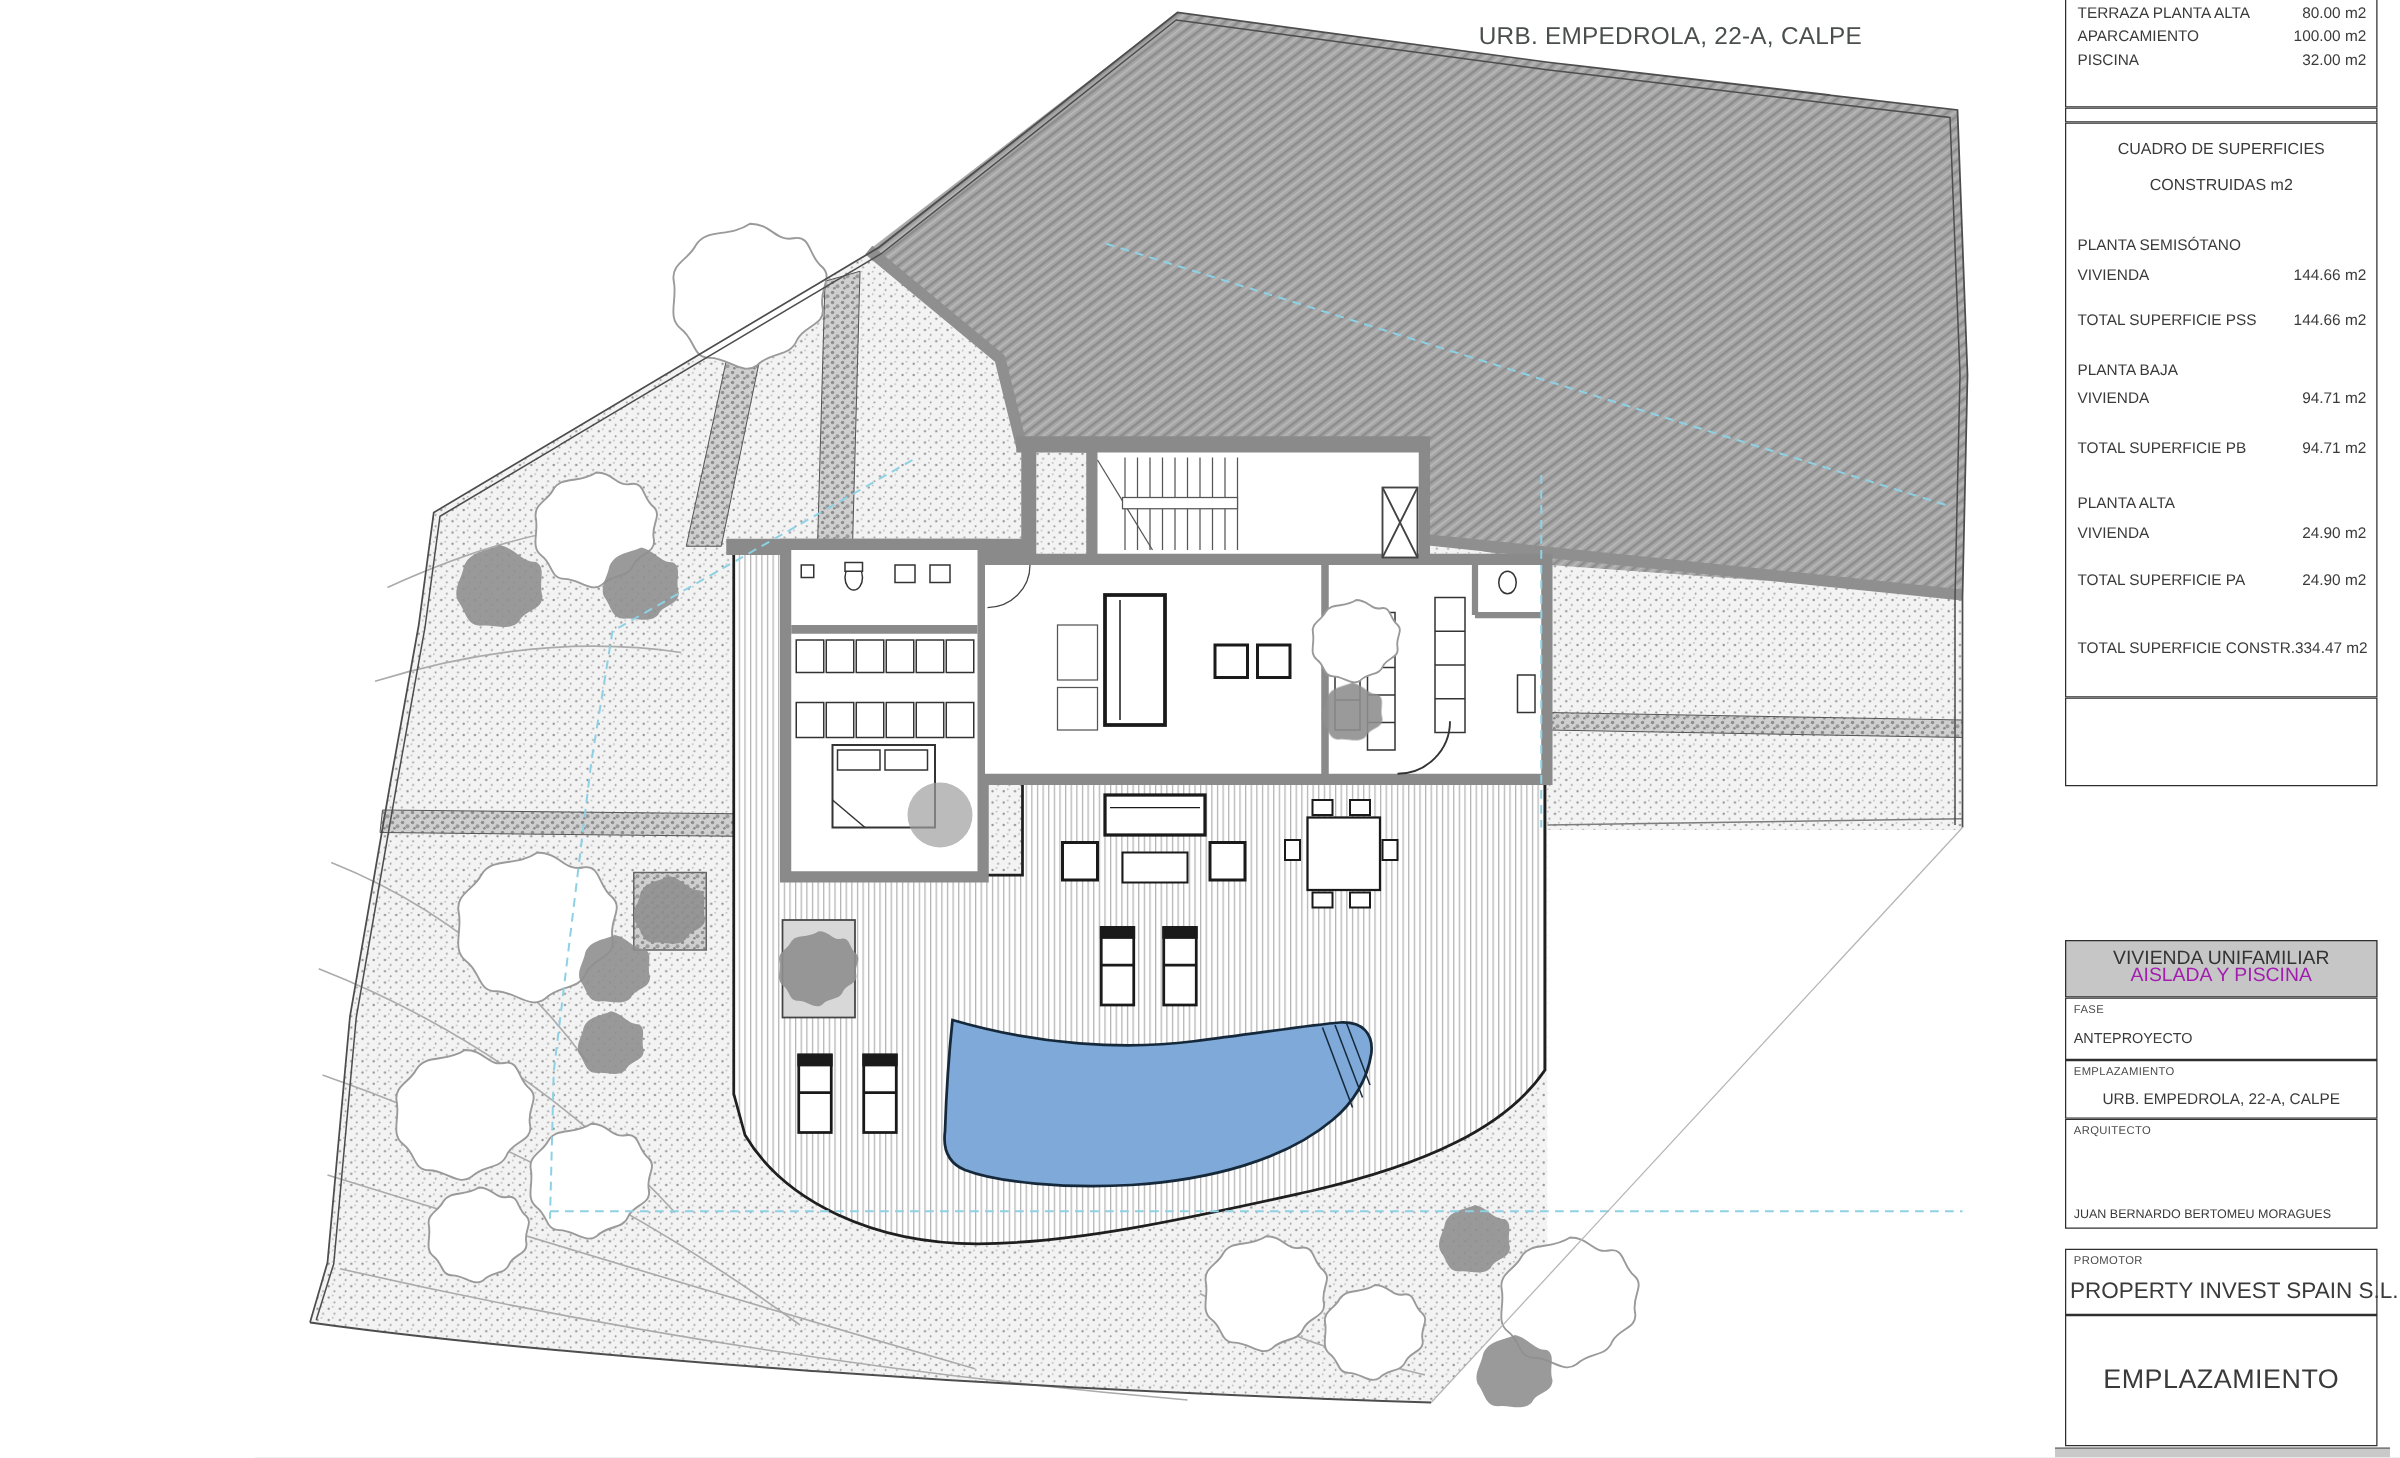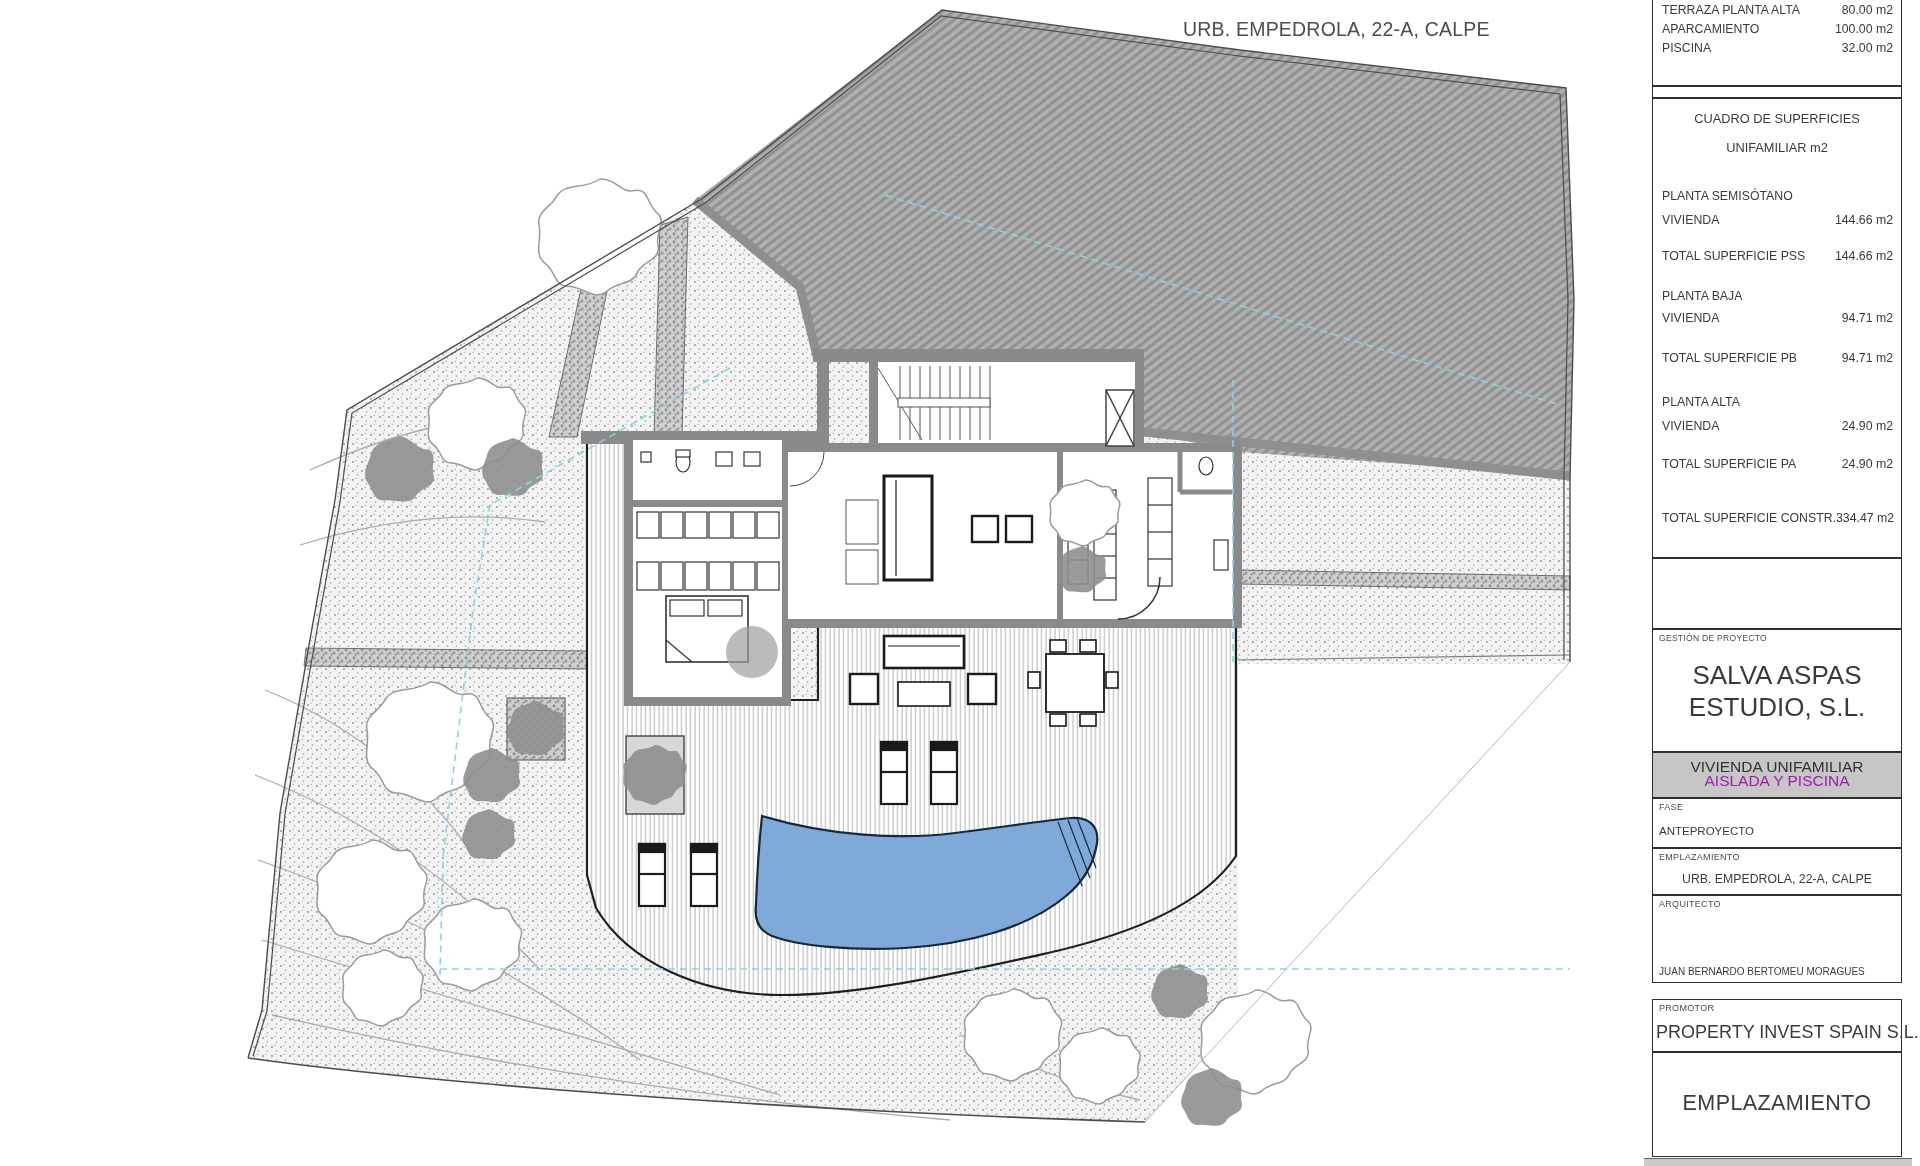--- a/index.html
+++ b/index.html
@@ -290,21 +290,21 @@
       <div class="lv" style="top:44px;">
         <span>PISCINA</span>
         <span class="v">32.00 m2</span>
       </div>
     </div>
 
     <div class="tb-box" style="top:86px;height:12px;"></div>
 
     <div class="tb-box" style="top:98px;height:460px;">
       <div class="tb-center" style="top:12px;">CUADRO DE SUPERFICIES</div>
-      <div class="tb-center" style="top:41px;">UNIFAMILIAR m2</div>
+      <div class="tb-center" style="top:41px;">CONSTRUIDAS m2</div>
 
       <div class="lv" style="top:90px;">
           <span>PLANTA SEMISÓTANO</span>
         </div>
       <div class="lv" style="top:114px;">
         <span>VIVIENDA</span>
           <span class="v">144.66 m2</span>
       </div>
       <div class="lv" style="top:150px;">
         <span>TOTAL SUPERFICIE PSS</span>
@@ -336,25 +336,20 @@
       </div>
 
       <div class="lv" style="top:412px;">
         <span>TOTAL SUPERFICIE CONSTR.</span>
           <span class="v">334.47 m2</span>
       </div>
     </div>
 
     <div class="tb-box" style="top:558px;height:71px;"></div>
 
-    <div class="tb-box" style="top:629px;height:123px;">
-      <div class="minilab" style="font-size:8.5px;">GESTIÓN DE PROYECTO</div>
-      <div class="tb-center" style="top:30px;font-size:26px;color:#3a3a3a;">SALVA ASPAS</div>
-      <div class="tb-center" style="top:62px;font-size:26px;color:#3a3a3a;">ESTUDIO, S.L.</div>
-    </div>
 
     <div class="tb-box graybox" style="top:752px;height:46px;">
       <div class="tb-center" style="top:5px;font-size:15.5px;color:#333;">VIVIENDA UNIFAMILIAR</div>
       <div class="tb-center" style="top:19px;font-size:15.5px;color:#a21caf;">AISLADA Y PISCINA</div>
     </div>
 
     <div class="tb-box" style="top:798px;height:50px;">
       <div class="minilab">FASE</div>
       <div style="position:absolute;top:26px;left:6px;font-size:11.5px;">ANTEPROYECTO</div>
     </div>

